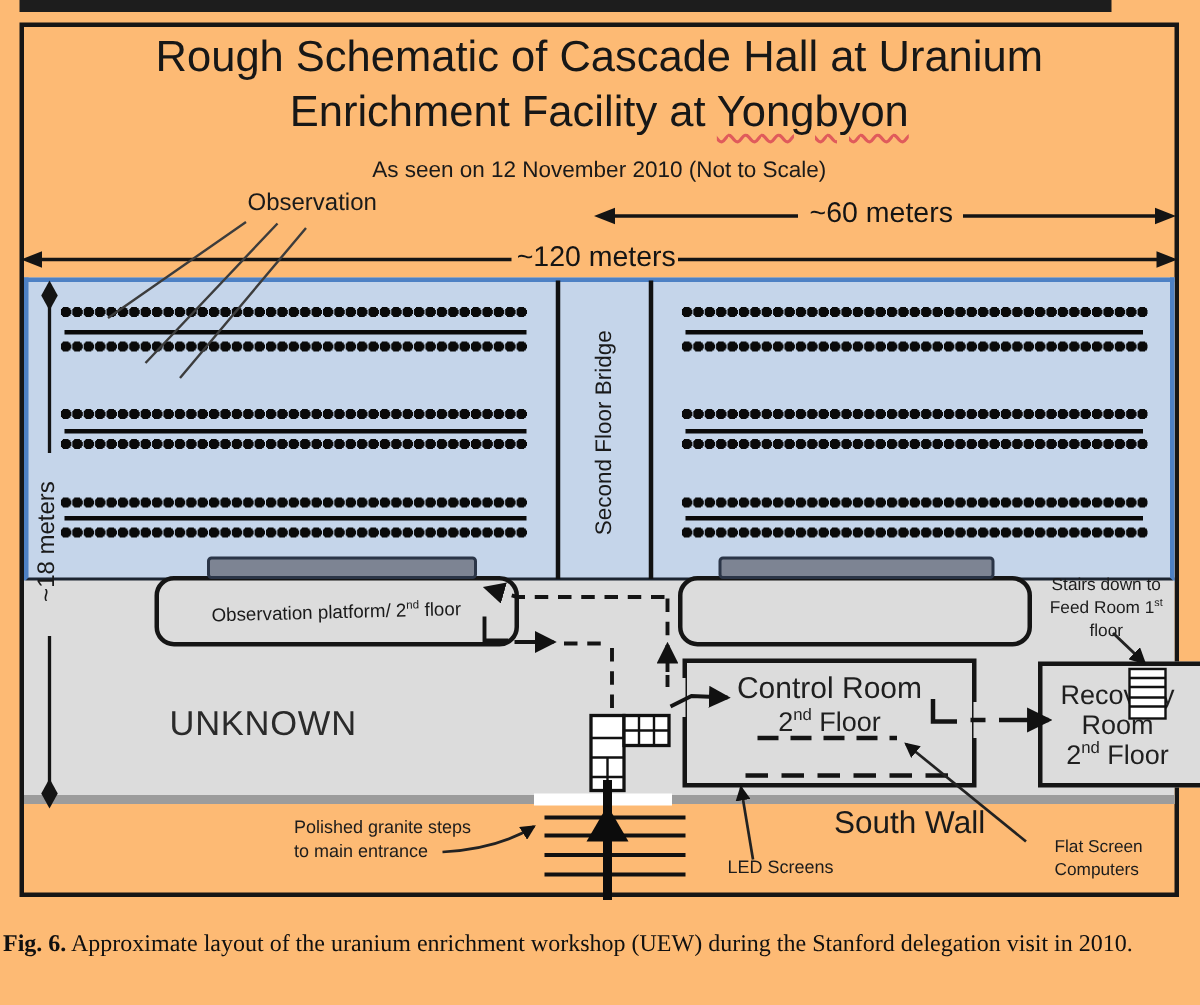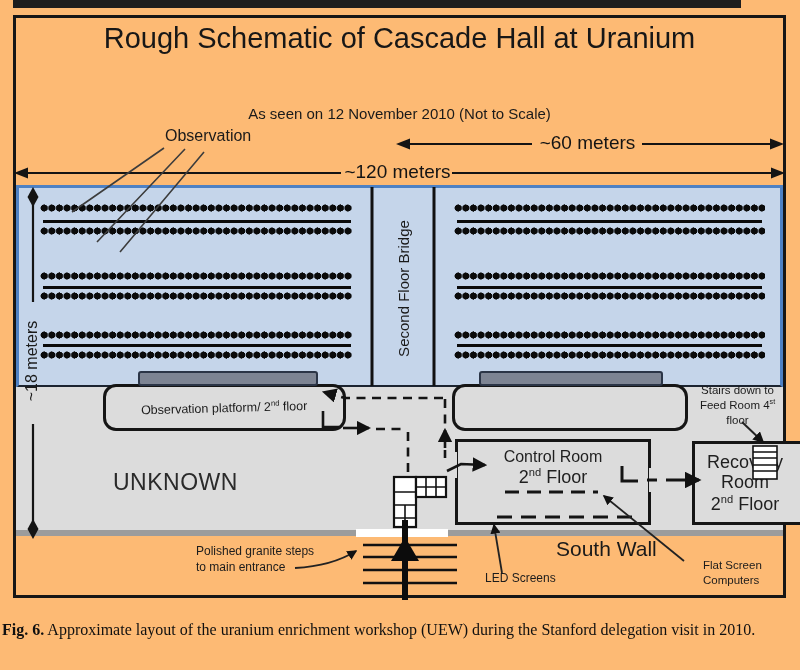--- a/index.html
+++ b/index.html
@@ -37,20 +37,24 @@
 </head>
 <body>
 
 <div class="stage">
 
   <div class="topbar"></div>
   <div class="frame"></div>
 
   <div class="title">
     <div>Rough Schematic of Cascade Hall at Uranium</div>
+    <div>
+      <span>Enrichment Facility at</span>
+      <span class="misspell">Yongbyon</span>
+    </div>
   </div>
 
   <div class="subtitle">As seen on 12 November 2010 (Not to Scale)</div>
 
   <div class="abs" style="left:165px;top:127px;font-size:16px;">Observation</div>
   <div class="dimtext" style="left:525px;top:132px;width:125px;text-align:center;">~60 meters</div>
   <div class="dimtext" style="left:330px;top:161px;width:135px;">~120 meters</div>
 
   <div class="hall"></div>
 
@@ -80,37 +84,37 @@
     <div style="font-size:12.5px;transform:rotate(-1.5deg);">
       <span>Observation platform/ 2</span><sup>nd</sup><span> floor</span>
     </div>
   </div>
   <div class="roundbox" style="left:452px;top:384px;width:236px;height:47px;"></div>
 
   <div class="bar" style="left:138px;width:180px;"></div>
   <div class="bar" style="left:479px;width:184px;"></div>
 
   <div class="box" style="left:455px;top:439px;width:196px;height:86px;padding-top:6px;line-height:1.15;">
-    <div style="font-size:16px;">Control Room</div>
+    <div style="font-size:20px;">Control Room</div>
     <div style="font-size:18px;">
       <span>2</span><sup>nd</sup><span> Floor</span>
     </div>
   </div>
 
   <div class="box" style="left:692px;top:441px;width:116px;height:84px;justify-content:center;line-height:1.12;padding-right:10px;">
     <div style="font-size:18px;">Recovery</div>
     <div style="font-size:18px;">Room</div>
     <div style="font-size:18px;">
       <span>2</span><sup>nd</sup><span> Floor</span>
     </div>
   </div>
 
   <div class="smalllabel" style="left:689px;top:383px;width:97px;font-size:11.5px;text-align:center;">
     <div>Stairs down to</div>
-    <div><span>Feed Room 4</span><sup>st</sup></div>
+    <div><span>Feed Room 1</span><sup>st</sup></div>
     <div>floor</div>
   </div>
 
   <div class="abs" style="left:556px;top:537px;font-size:21px;">South Wall</div>
   <div class="abs" style="left:113px;top:469px;font-size:23px;letter-spacing:0.5px;color:#2a2a2a;">UNKNOWN</div>
   <div class="smalllabel" style="left:485px;top:571px;">LED Screens</div>
   <div class="smalllabel" style="left:681px;top:558px;width:80px;font-size:11.5px;margin-left:22px;">
     <div>Flat Screen</div>
     <div>Computers</div>
   </div>

